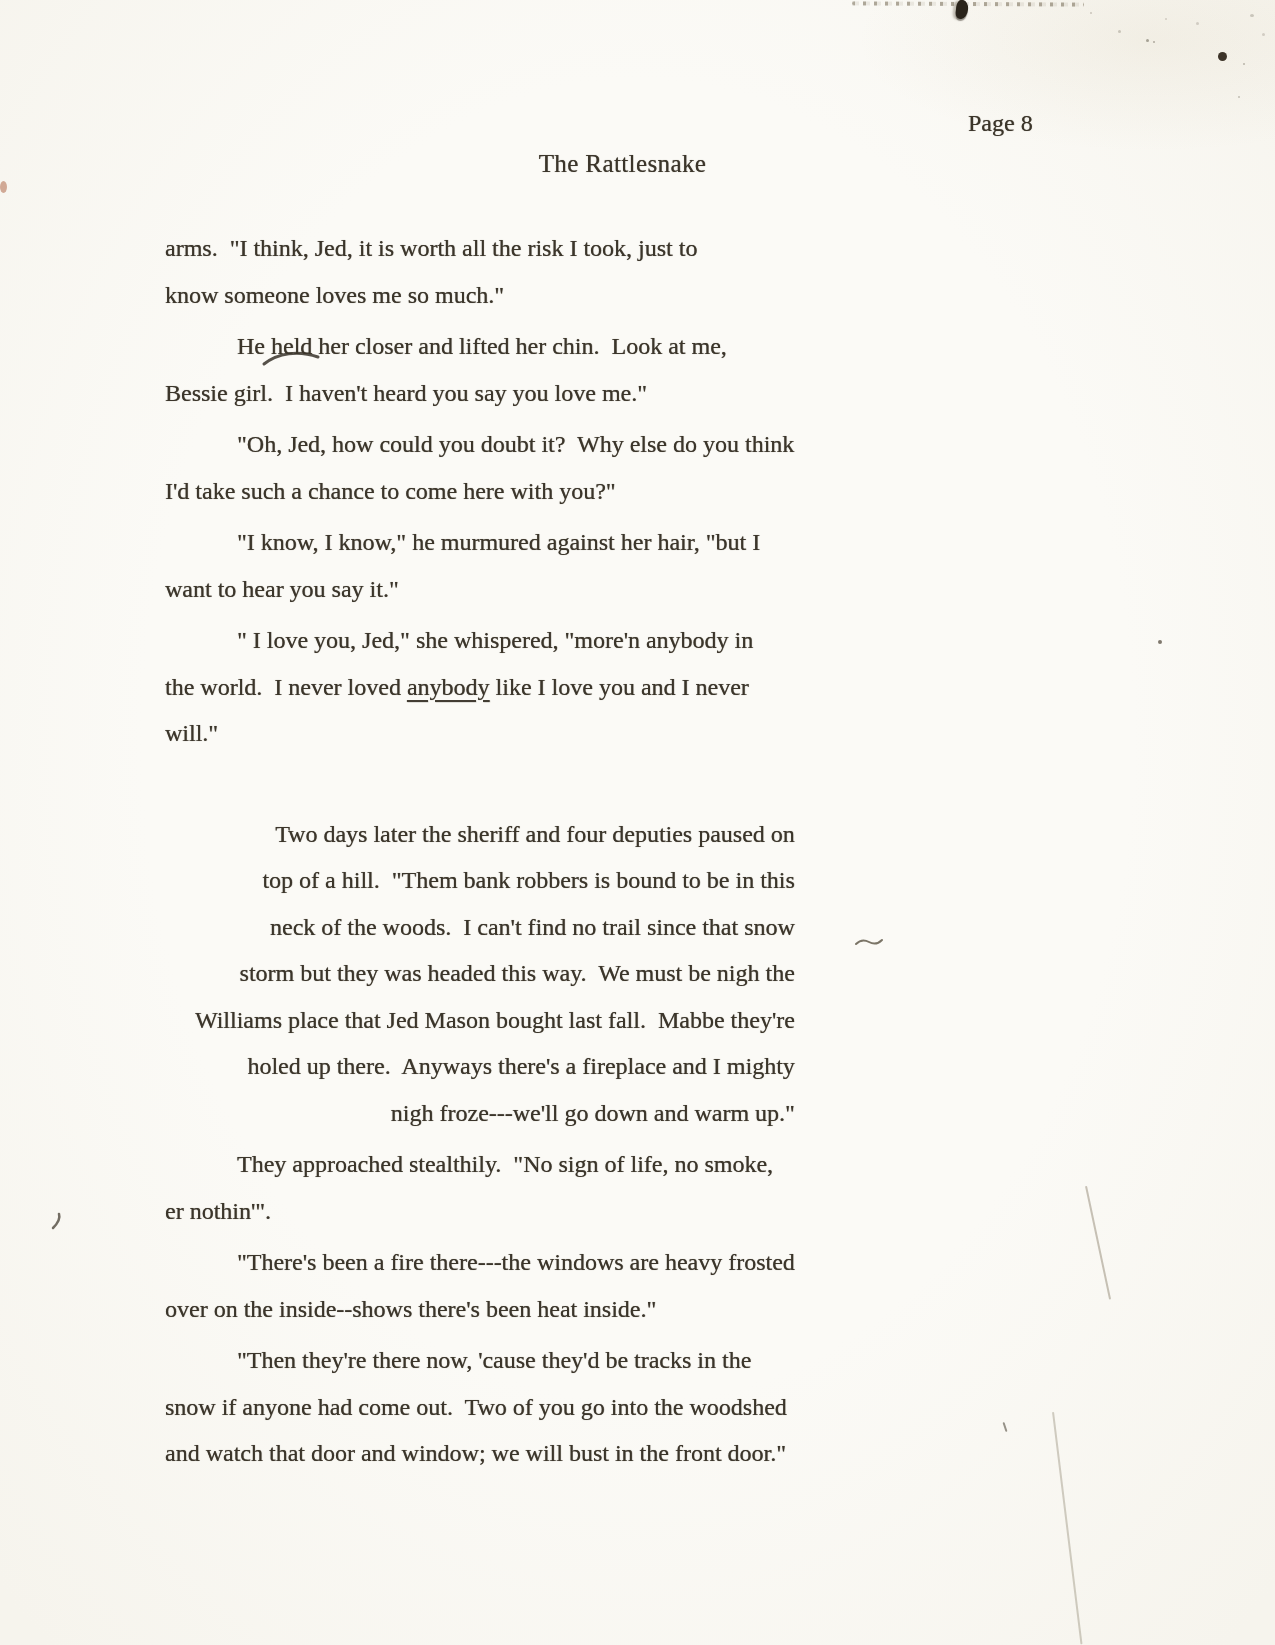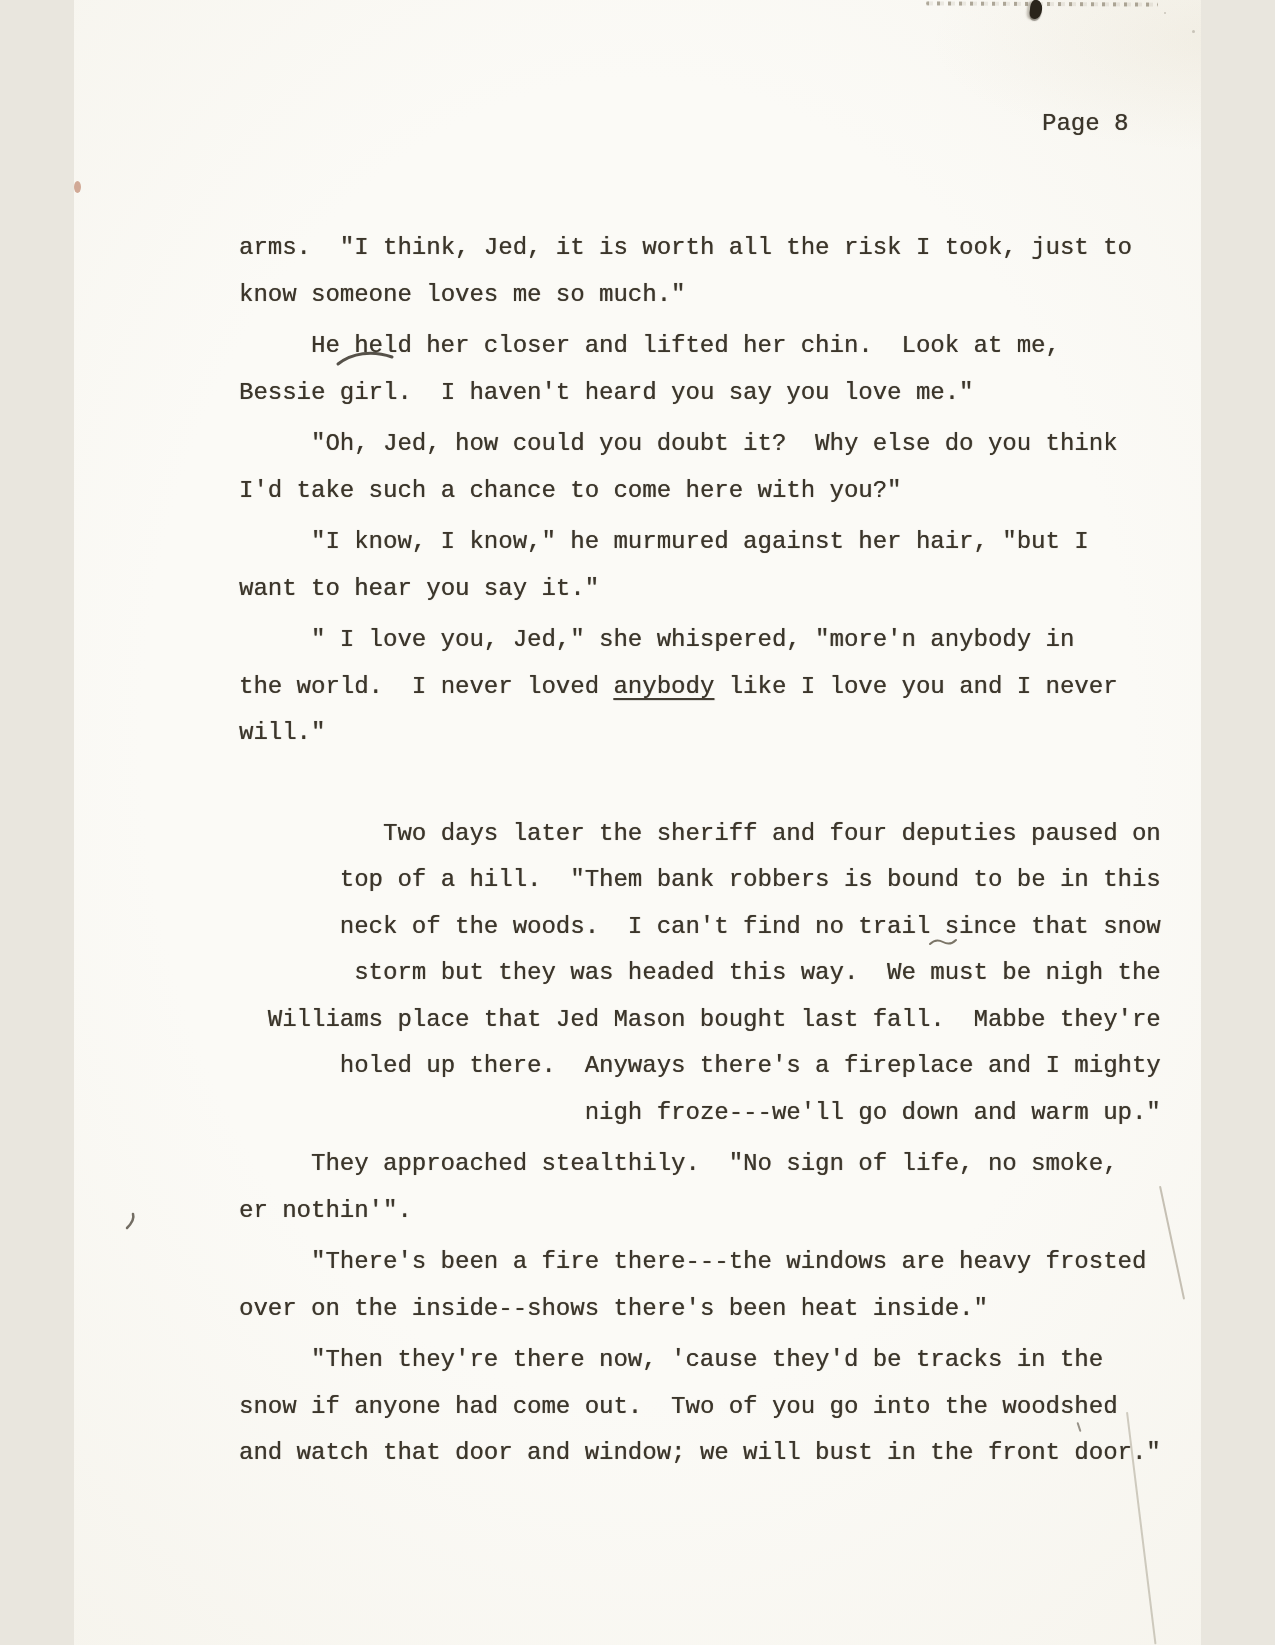--- a/index.html
+++ b/index.html
@@ -1,24 +1,24 @@
 <!DOCTYPE html>
 <html><head>
 <meta charset="utf-8">
 <style>
   html,body{margin:0;padding:0;background:#e9e6de;}
   .page{
     position:relative;
-    width:1127px;height:1645px;
+    width:1275px;height:1645px;
     margin:0 auto;
     overflow:hidden;
     background:
       radial-gradient(ellipse 420px 160px at 1150px 40px, rgba(185,165,120,0.10), transparent 70%),
       radial-gradient(ellipse 900px 1200px at 50% 45%, #fbfaf6 55%, #f6f4ed 100%);
-    font-family:Liberation Mono, monospace;
+    font-family:Liberation Serif, serif;
     color:#3b352a;
   }
   .ink{
     color:#3b352a;
     text-shadow:0 0 0.8px rgba(60,54,43,0.6), 0.4px 0.4px 0.6px rgba(60,54,43,0.35);
   }
   .page-number{
     position:absolute;left:968px;top:110px;
     font-size:24px;white-space:pre;
   }
@@ -107,15 +107,16 @@
     <path d="M2,16 C16,5 36,2 56,9" fill="none" stroke="#38332a" stroke-width="3" stroke-linecap="round" opacity="0.85"></path>
   </svg>
   <svg class="mark" style="left:854px;top:936px;" width="30" height="12" viewBox="0 0 30 12">
     <path d="M2,8 Q8,2 15,6 T28,4" fill="none" stroke="#5a5242" stroke-width="2" stroke-linecap="round" opacity="0.8"></path>
   </svg>
   <svg class="mark" style="left:50px;top:1212px;" width="14" height="18" viewBox="0 0 14 18">
     <path d="M9,2 Q11,8 3,16" fill="none" stroke="#453f33" stroke-width="2.5" stroke-linecap="round" opacity="0.75"></path>
   </svg>
 
   <div class="page-number ink">Page 8</div>
+  <div class="doc-title ink">The Rattlesnake</div>
   <div class="body-text ink"><div class="para"><div class="line">arms.  "I think, Jed, it is worth all the risk I took, just to</div><div class="line">know someone loves me so much."</div></div><div class="para"><div class="line indent">He held her closer and lifted her chin.  Look at me,</div><div class="line">Bessie girl.  I haven't heard you say you love me."</div></div><div class="para"><div class="line indent">"Oh, Jed, how could you doubt it?  Why else do you think</div><div class="line">I'd take such a chance to come here with you?"</div></div><div class="para"><div class="line indent">"I know, I know," he murmured against her hair, "but I</div><div class="line">want to hear you say it."</div></div><div class="para"><div class="line indent">" I love you, Jed," she whispered, "more'n anybody in</div><div class="line"><span class="">the world.  I never loved </span><span class="u">anybody</span><span class=""> like I love you and I never</span></div><div class="line">will."</div></div><div class="para section-break"><div class="line indent">Two days later the sheriff and four deputies paused on</div><div class="line">top of a hill.  "Them bank robbers is bound to be in this</div><div class="line">neck of the woods.  I can't find no trail since that snow</div><div class="line">storm but they was headed this way.  We must be nigh the</div><div class="line">Williams place that Jed Mason bought last fall.  Mabbe they're</div><div class="line">holed up there.  Anyways there's a fireplace and I mighty</div><div class="line">nigh froze---we'll go down and warm up."</div></div><div class="para"><div class="line indent">They approached stealthily.  "No sign of life, no smoke,</div><div class="line">er nothin'".</div></div><div class="para"><div class="line indent">"There's been a fire there---the windows are heavy frosted</div><div class="line">over on the inside--shows there's been heat inside."</div></div><div class="para"><div class="line indent">"Then they're there now, 'cause they'd be tracks in the</div><div class="line">snow if anyone had come out.  Two of you go into the woodshed</div><div class="line">and watch that door and window; we will bust in the front door."</div></div></div>
 
 </div>
 
 </body></html>

